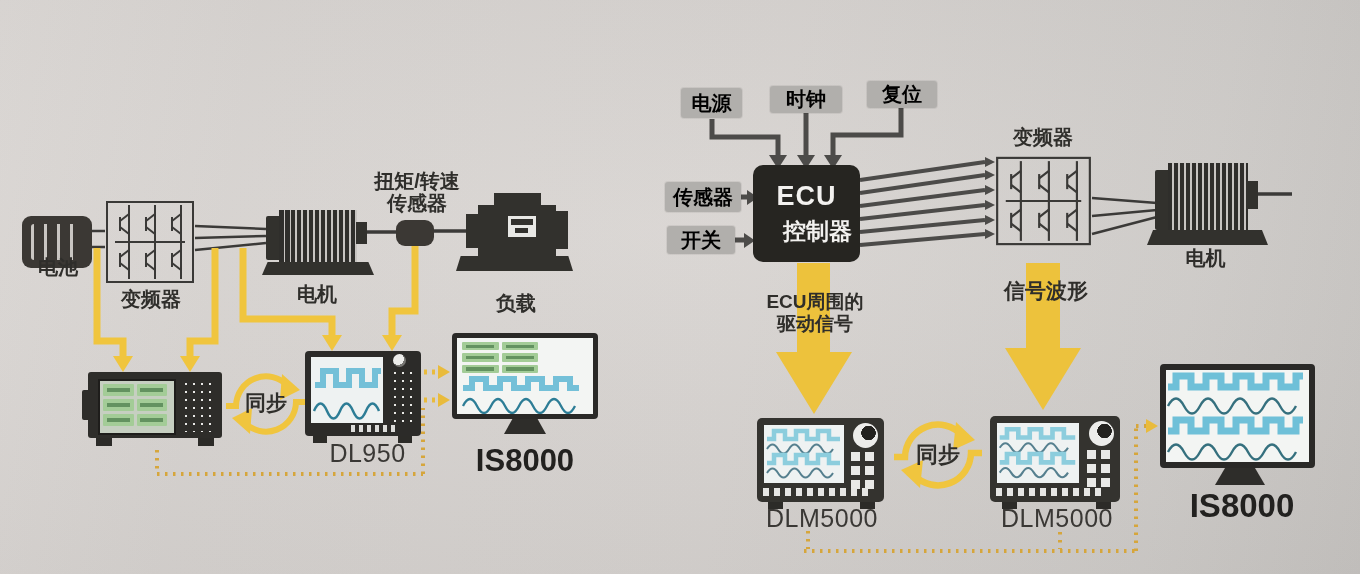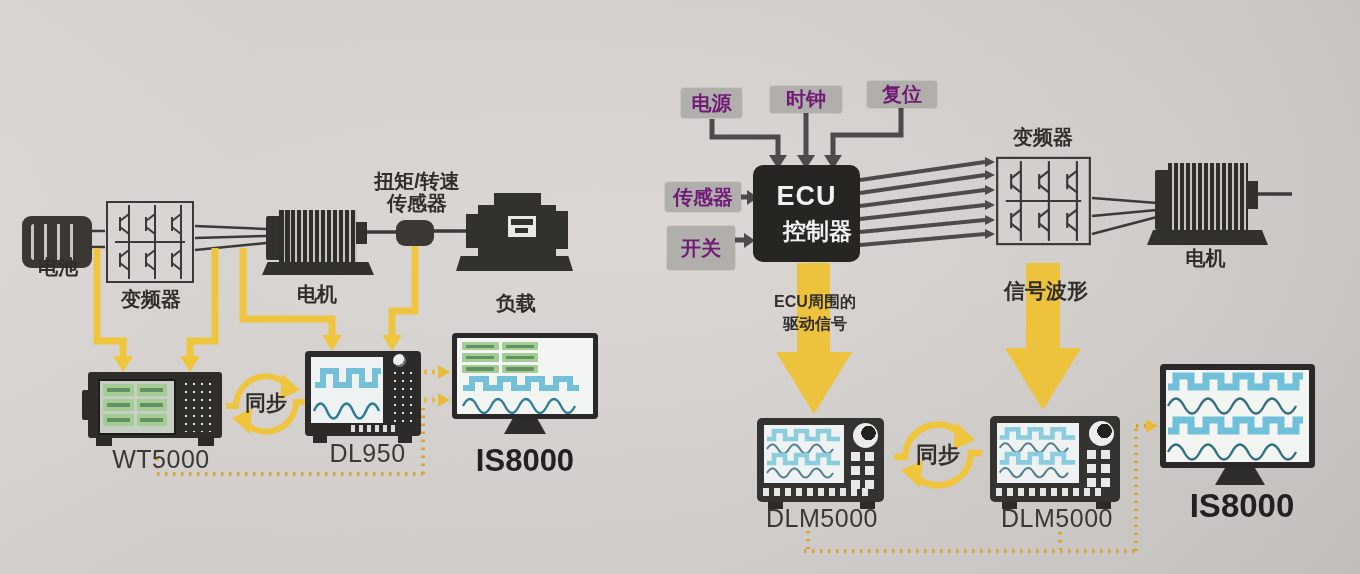--- a/index.html
+++ b/index.html
@@ -8,21 +8,21 @@
     font-family:"Liberation Sans",sans-serif;}
   #stage::after{content:"";position:absolute;inset:0;pointer-events:none;
     background:radial-gradient(120% 90% at 50% 40%, rgba(255,255,255,.10), rgba(0,0,0,.06));}
   .abs{position:absolute;}
   .overlay{position:absolute;left:0;top:0;z-index:1;}
   .dev{position:absolute;z-index:2;}
   .lbl{position:absolute;z-index:4;font-weight:600;font-size:20px;color:#2f2e2b;text-align:center;line-height:22px;}
   .mdl{position:absolute;z-index:4;font-weight:400;font-size:25px;color:#3a3835;text-align:center;letter-spacing:.5px;}
   .mdl.big{font-weight:700;font-size:31px;color:#22211f;letter-spacing:0;}
   .graybox{position:absolute;z-index:3;background:#b1afac;border-radius:3px;display:flex;align-items:center;justify-content:center;
-    font-weight:600;font-size:20px;color:#701a75;box-shadow:0 0 0 1px rgba(0,0,0,.06);}
+    font-weight:600;font-size:20px;color:#000000;box-shadow:0 0 0 1px rgba(0,0,0,.06);}
   .ecu{position:absolute;z-index:3;background:#262521;border-radius:10px;color:#f2f1ef;display:flex;flex-direction:column;
     align-items:center;justify-content:center;gap:4px;}
   .ecu .l1{font-size:27px;font-weight:600;letter-spacing:1px;}
   .ecu .l2{font-size:23px;font-weight:600;margin-left:22px;}
   .ggrid{position:absolute;display:grid;grid-template-columns:1fr 1fr;gap:3px;}
   .gcell{background:#a3cc97;position:relative;border-radius:1px;}
   .gcell::after{content:"";position:absolute;left:12%;right:12%;top:32%;bottom:30%;background:rgba(36,88,42,.5);}
   .dots{background-image:radial-gradient(#e9e9e7 1.3px, transparent 1.5px);background-size:8px 8px;background-position:2px 2px;}
   .sqgrid{display:grid;grid-template-columns:repeat(2,9px);grid-auto-rows:9px;gap:5px;position:absolute;}
   .sq{background:#e9e9e7;}
@@ -256,21 +256,21 @@
     </div>
   <div class="graybox" style="left:770px;top:86px;width:72px;height:27px;">
     <span>时钟</span>
     </div>
   <div class="graybox" style="left:867px;top:81px;width:70px;height:27px;">
     <span>复位</span>
     </div>
   <div class="graybox" style="left:665px;top:182px;width:76px;height:30px;">
     <span>传感器</span>
     </div>
-  <div class="graybox" style="left:667px;top:226px;width:68px;height:44px;">
+  <div class="graybox" style="left:667px;top:226px;width:68px;height:28px;">
     <span>开关</span>
     </div>
 
   <div class="ecu" style="left:753px;top:165px;width:107px;height:97px;">
     <div class="l1">ECU</div>
     <div class="l2">控制器</div>
   </div>
 
   <div class="dev" style="left:995px;top:152px;">
     <svg width="97" height="98" viewBox="0 0 90 84" fill="none" stroke="#3a3937" stroke-width="2">
@@ -366,28 +366,27 @@
   <div class="dev" style="left:1215px;top:468px;width:50px;height:17px;background:#2e2d2a;clip-path:polygon(20% 0,80% 0,100% 100%,0 100%);"></div>
 
   <div class="lbl" style="left:18px;top:256px;width:80px;">电池</div>
   <div class="lbl" style="left:105px;top:288px;width:92px;">变频器</div>
   <div class="lbl" style="left:272px;top:283px;width:90px;">电机</div>
   <div class="lbl" style="left:366px;top:170px;width:102px;">
     <div>扭矩/转速</div>
     <div>传感器</div>
   </div>
   <div class="lbl" style="left:470px;top:292px;width:92px;">负载</div>
-  <div class="mdl" style="left:105px;top:445px;width:112px;">WT5000</div>
   <div class="lbl" style="left:232px;top:392px;width:68px;font-size:21px;">同步</div>
   <div class="mdl" style="left:320px;top:439px;width:95px;">DL950</div>
   <div class="mdl big" style="left:472px;top:443px;width:106px;">IS8000</div>
 
   <div class="lbl" style="left:988px;top:126px;width:110px;">变频器</div>
   <div class="lbl" style="left:1158px;top:247px;width:95px;">电机</div>
-  <div class="lbl" style="left:750px;top:291px;width:130px;font-size:16px;z-index:5;">
+  <div class="lbl" style="left:750px;top:291px;width:130px;font-size:19px;z-index:5;">
     <div>ECU周围的</div>
     <div>驱动信号</div>
   </div>
   <div class="lbl" style="left:972px;top:280px;width:148px;font-size:21px;z-index:5;">
     <div>信号波形</div>
   </div>
   <div class="mdl" style="left:763px;top:504px;width:118px;">DLM5000</div>
   <div class="lbl" style="left:904px;top:444px;width:68px;font-size:22px;">同步</div>
   <div class="mdl" style="left:998px;top:504px;width:118px;">DLM5000</div>
   <div class="mdl big" style="left:1186px;top:487px;width:112px;font-size:33px;">IS8000</div>

